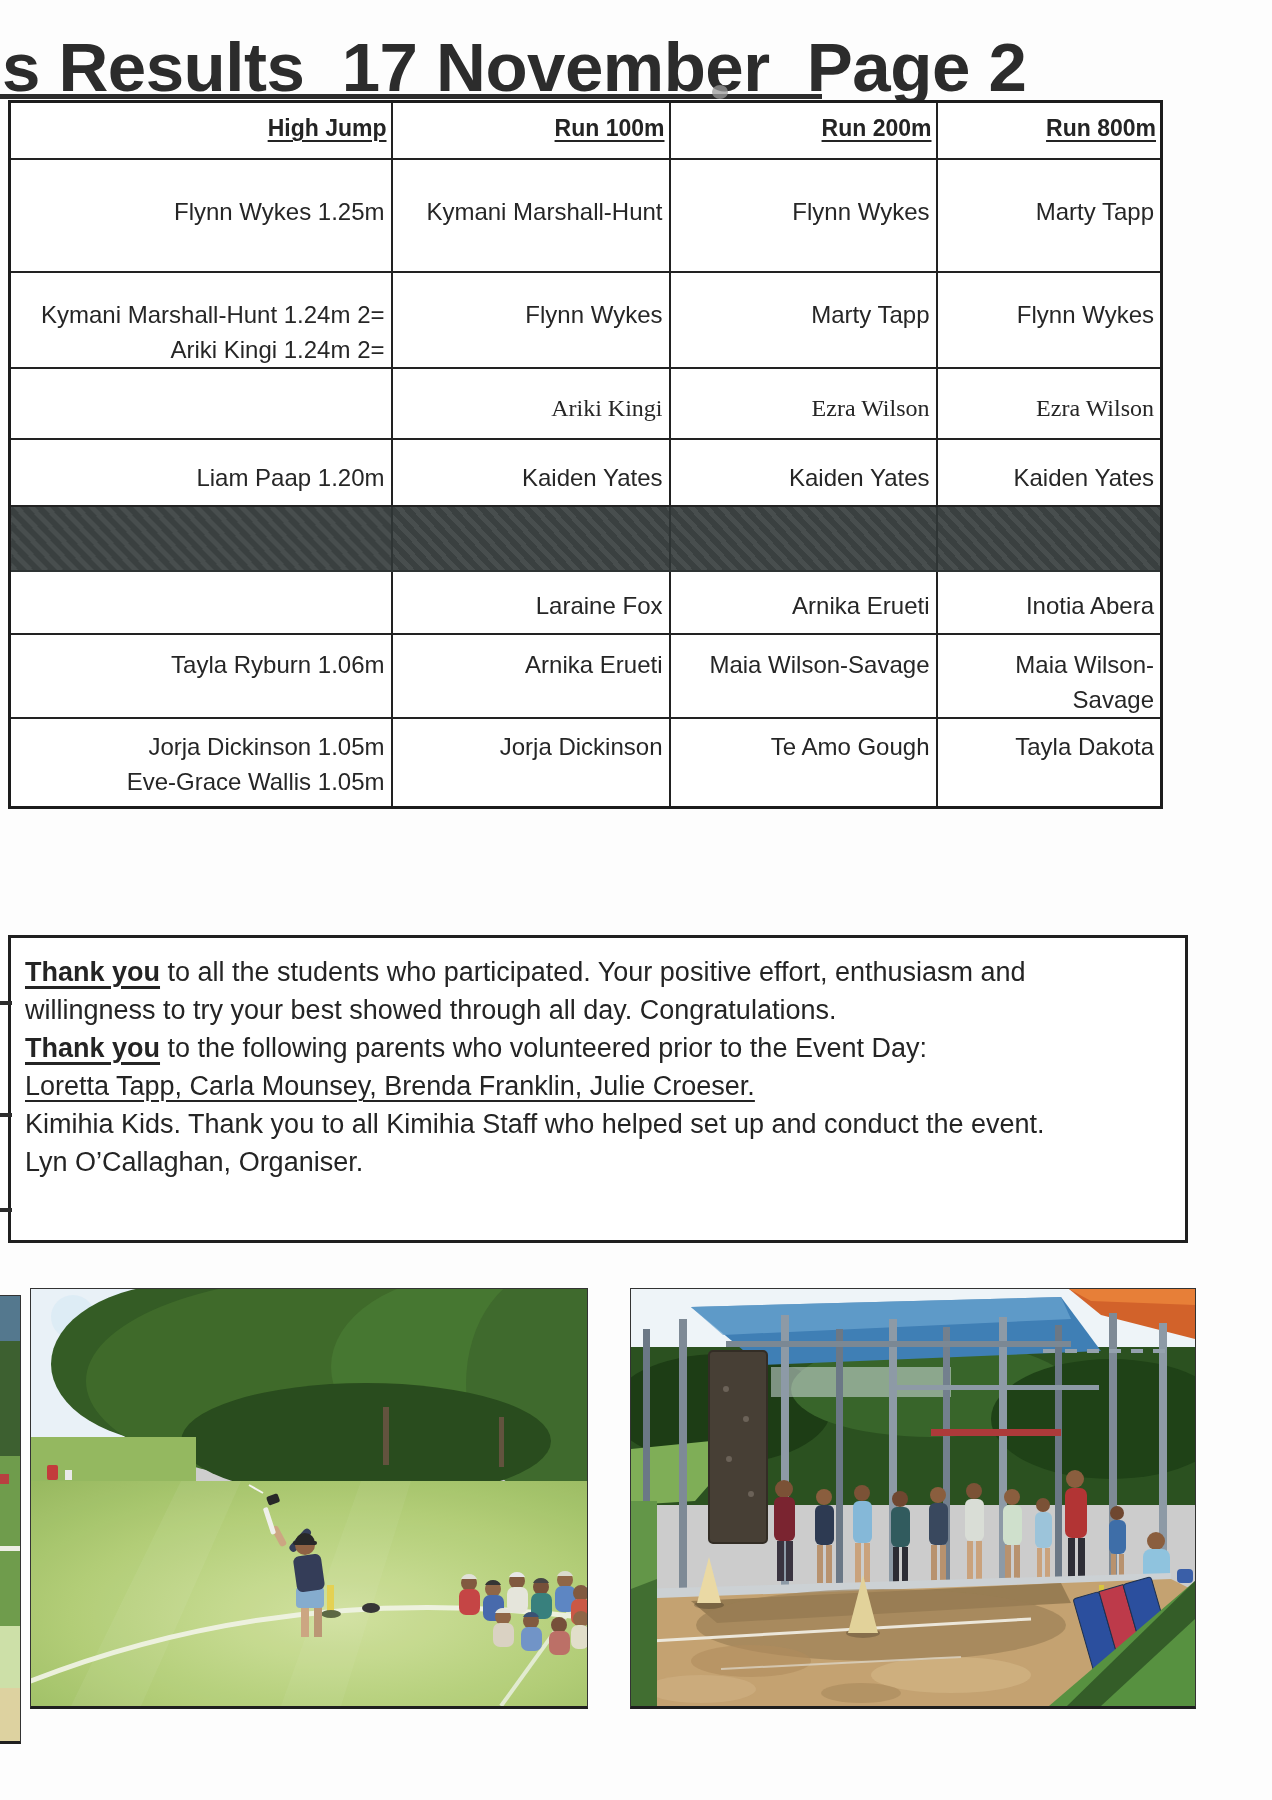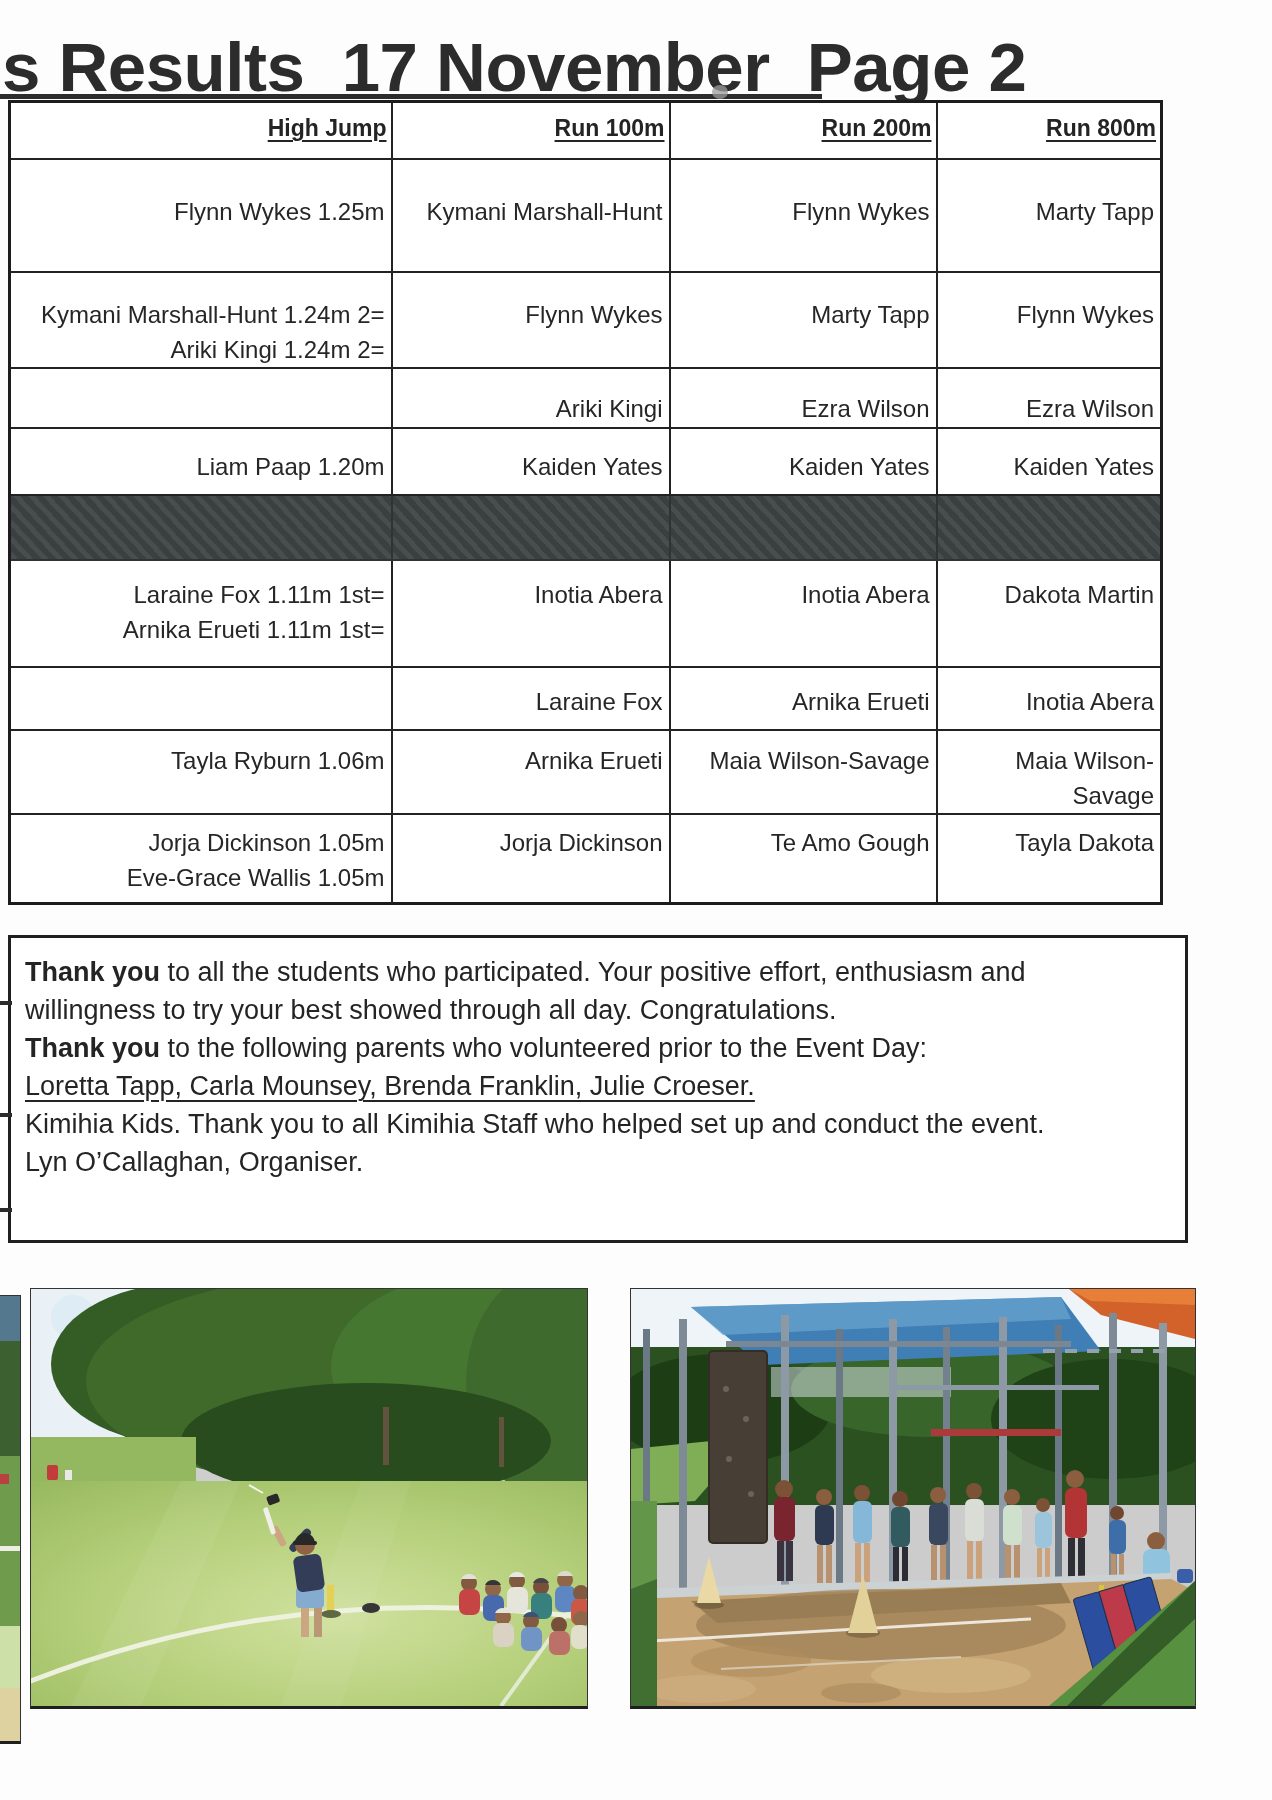--- a/index.html
+++ b/index.html
@@ -20,36 +20,36 @@
            overflow:hidden;}
   .results{border:3px solid #1c1c1c;}
   .results th{font-size:23px;font-weight:700;text-decoration:underline;
               text-decoration-thickness:2px;text-underline-offset:4px;
               padding:12px 4px 0 15px;color:#242424;}
   .results td{font-size:24px;color:#262626;padding:0 6px 0 15px;
               white-space:pre-line;line-height:35px;}
   tr.rh{height:57px;}
   tr.r1{height:113px;} tr.r1 td{padding-top:34px;}
   tr.r2{height:76px;} tr.r2 td{padding-top:24px;}
-  tr.r3{height:60px;}  tr.r3 td{padding-top:22px;}
+  tr.r3{height:71px;font-family:Liberation Serif, serif;}  tr.r3 td{padding-top:22px;}
   tr.r4{height:67px;}  tr.r4 td{padding-top:20px;}
   tr.rsep{height:65px;}
   tr.rsep td{background:#3e4444;border-color:#2e3434;
              background-image:repeating-linear-gradient(47deg,rgba(255,255,255,0.05) 0 5px,rgba(0,0,0,0.06) 5px 11px);}
   tr.r6{height:107px;} tr.r6 td{padding-top:16px;}
   tr.r7{height:63px;}  tr.r7 td{padding-top:16px;}
   tr.r8{height:58px;}  tr.r8 td{padding-top:12px;}
   tr.r9{height:90px;}  tr.r9 td{padding-top:10px;}
 
   
   .thanks{position:absolute;left:8px;top:935px;width:1180px;height:308px;box-sizing:border-box;
           border:3px solid #1f1f1f;background:#fff;padding:15px 14px 0 14px;
           font-size:27px;line-height:38px;color:#242424;}
   .t-line{height:38px;white-space:pre;}
-  .lead{font-weight:700;text-decoration-thickness:2.5px;
+  .lead{font-weight:700;text-decoration:underline;text-decoration-thickness:2.5px;
         text-underline-offset:5px;}
   .uline{text-decoration:underline;text-decoration-thickness:2px;text-underline-offset:5px;}
 
   
   .edge-tick{position:absolute;left:0;width:12px;height:4px;background:#2b2b2b;}
 
   
   .photo{position:absolute;border:1px solid #333;border-bottom:3px solid #1f1f1f;
          background:#ccc;}
   .photo svg{display:block;}
@@ -100,27 +100,20 @@
       <td>Liam Paap 1.20m</td>
       <td>Kaiden Yates</td>
       <td>Kaiden Yates</td>
       <td>Kaiden Yates</td>
     </tr>
     <tr class="rsep">
       <td></td>
       <td></td>
       <td></td>
       <td></td>
-    </tr>
-    <tr class="r6">
-      <td>Laraine Fox 1.11m   1st=
-Arnika Erueti 1.11m  1st=</td>
-      <td>Inotia Abera</td>
-      <td>Inotia Abera</td>
-      <td>Dakota Martin</td>
     </tr>
     <tr class="r7">
       <td></td>
       <td>Laraine Fox</td>
       <td>Arnika Erueti</td>
       <td>Inotia Abera</td>
     </tr>
     <tr class="r8">
       <td>Tayla Ryburn 1.06m</td>
       <td>Arnika Erueti</td>

